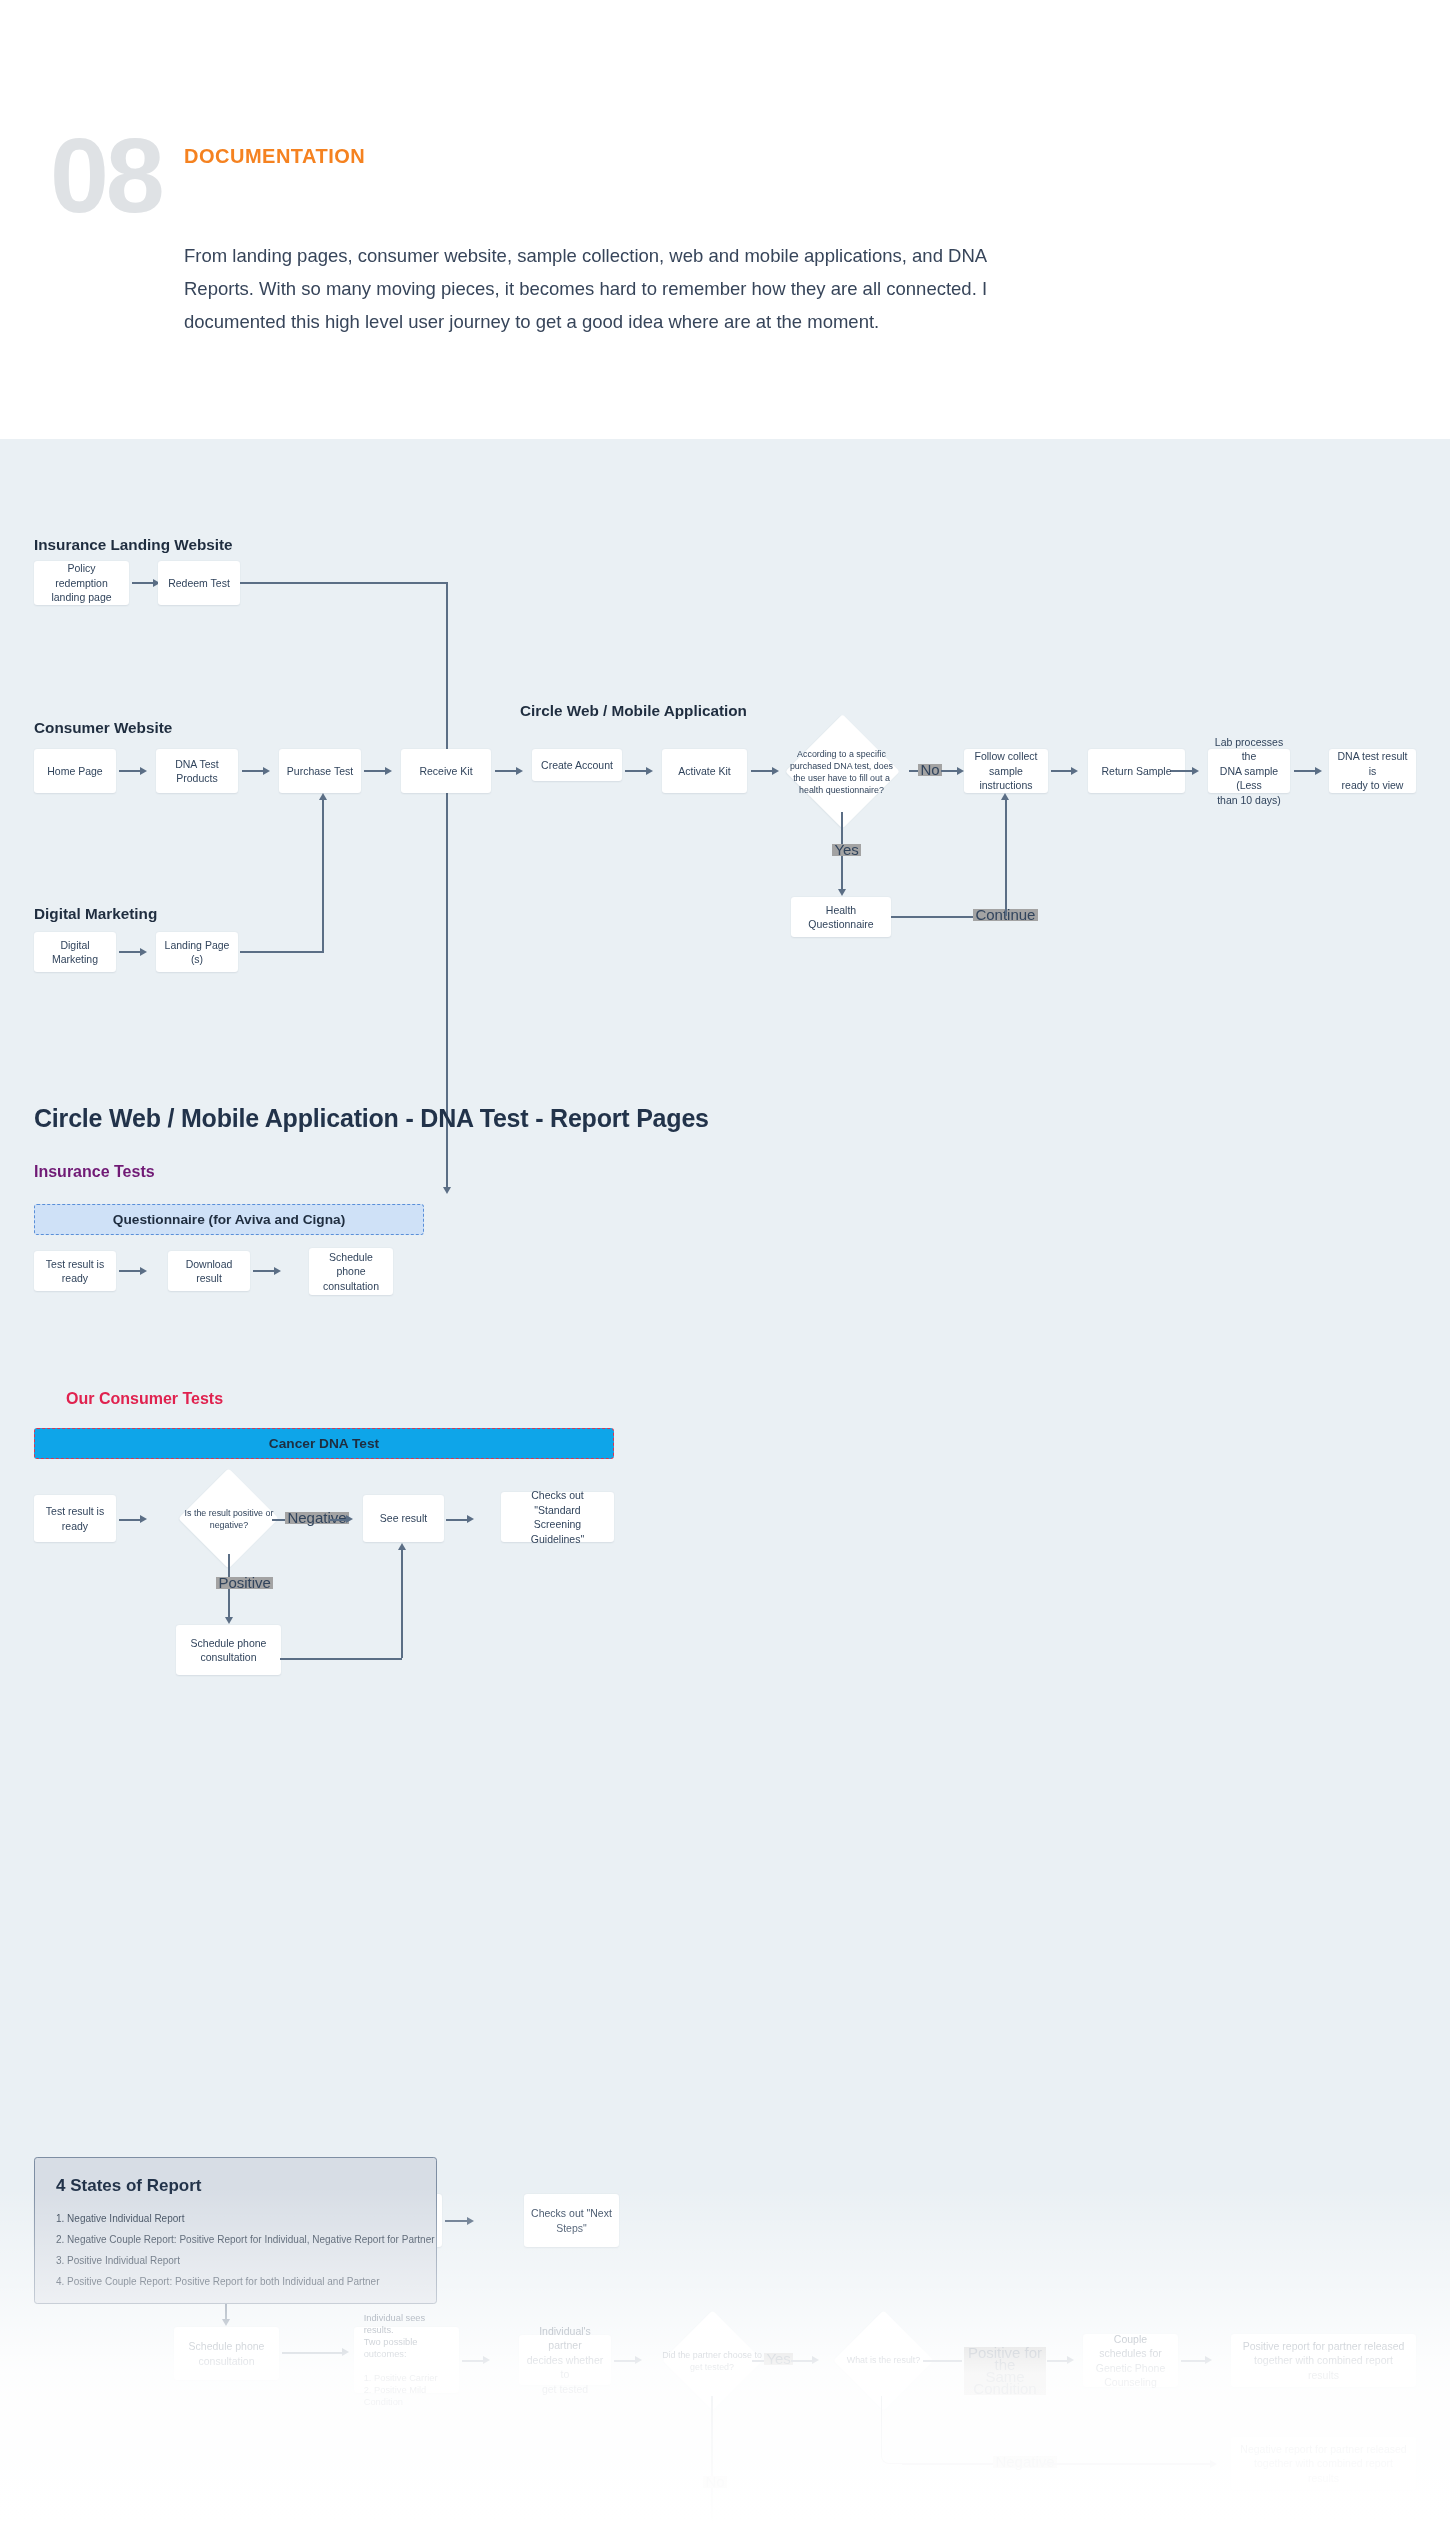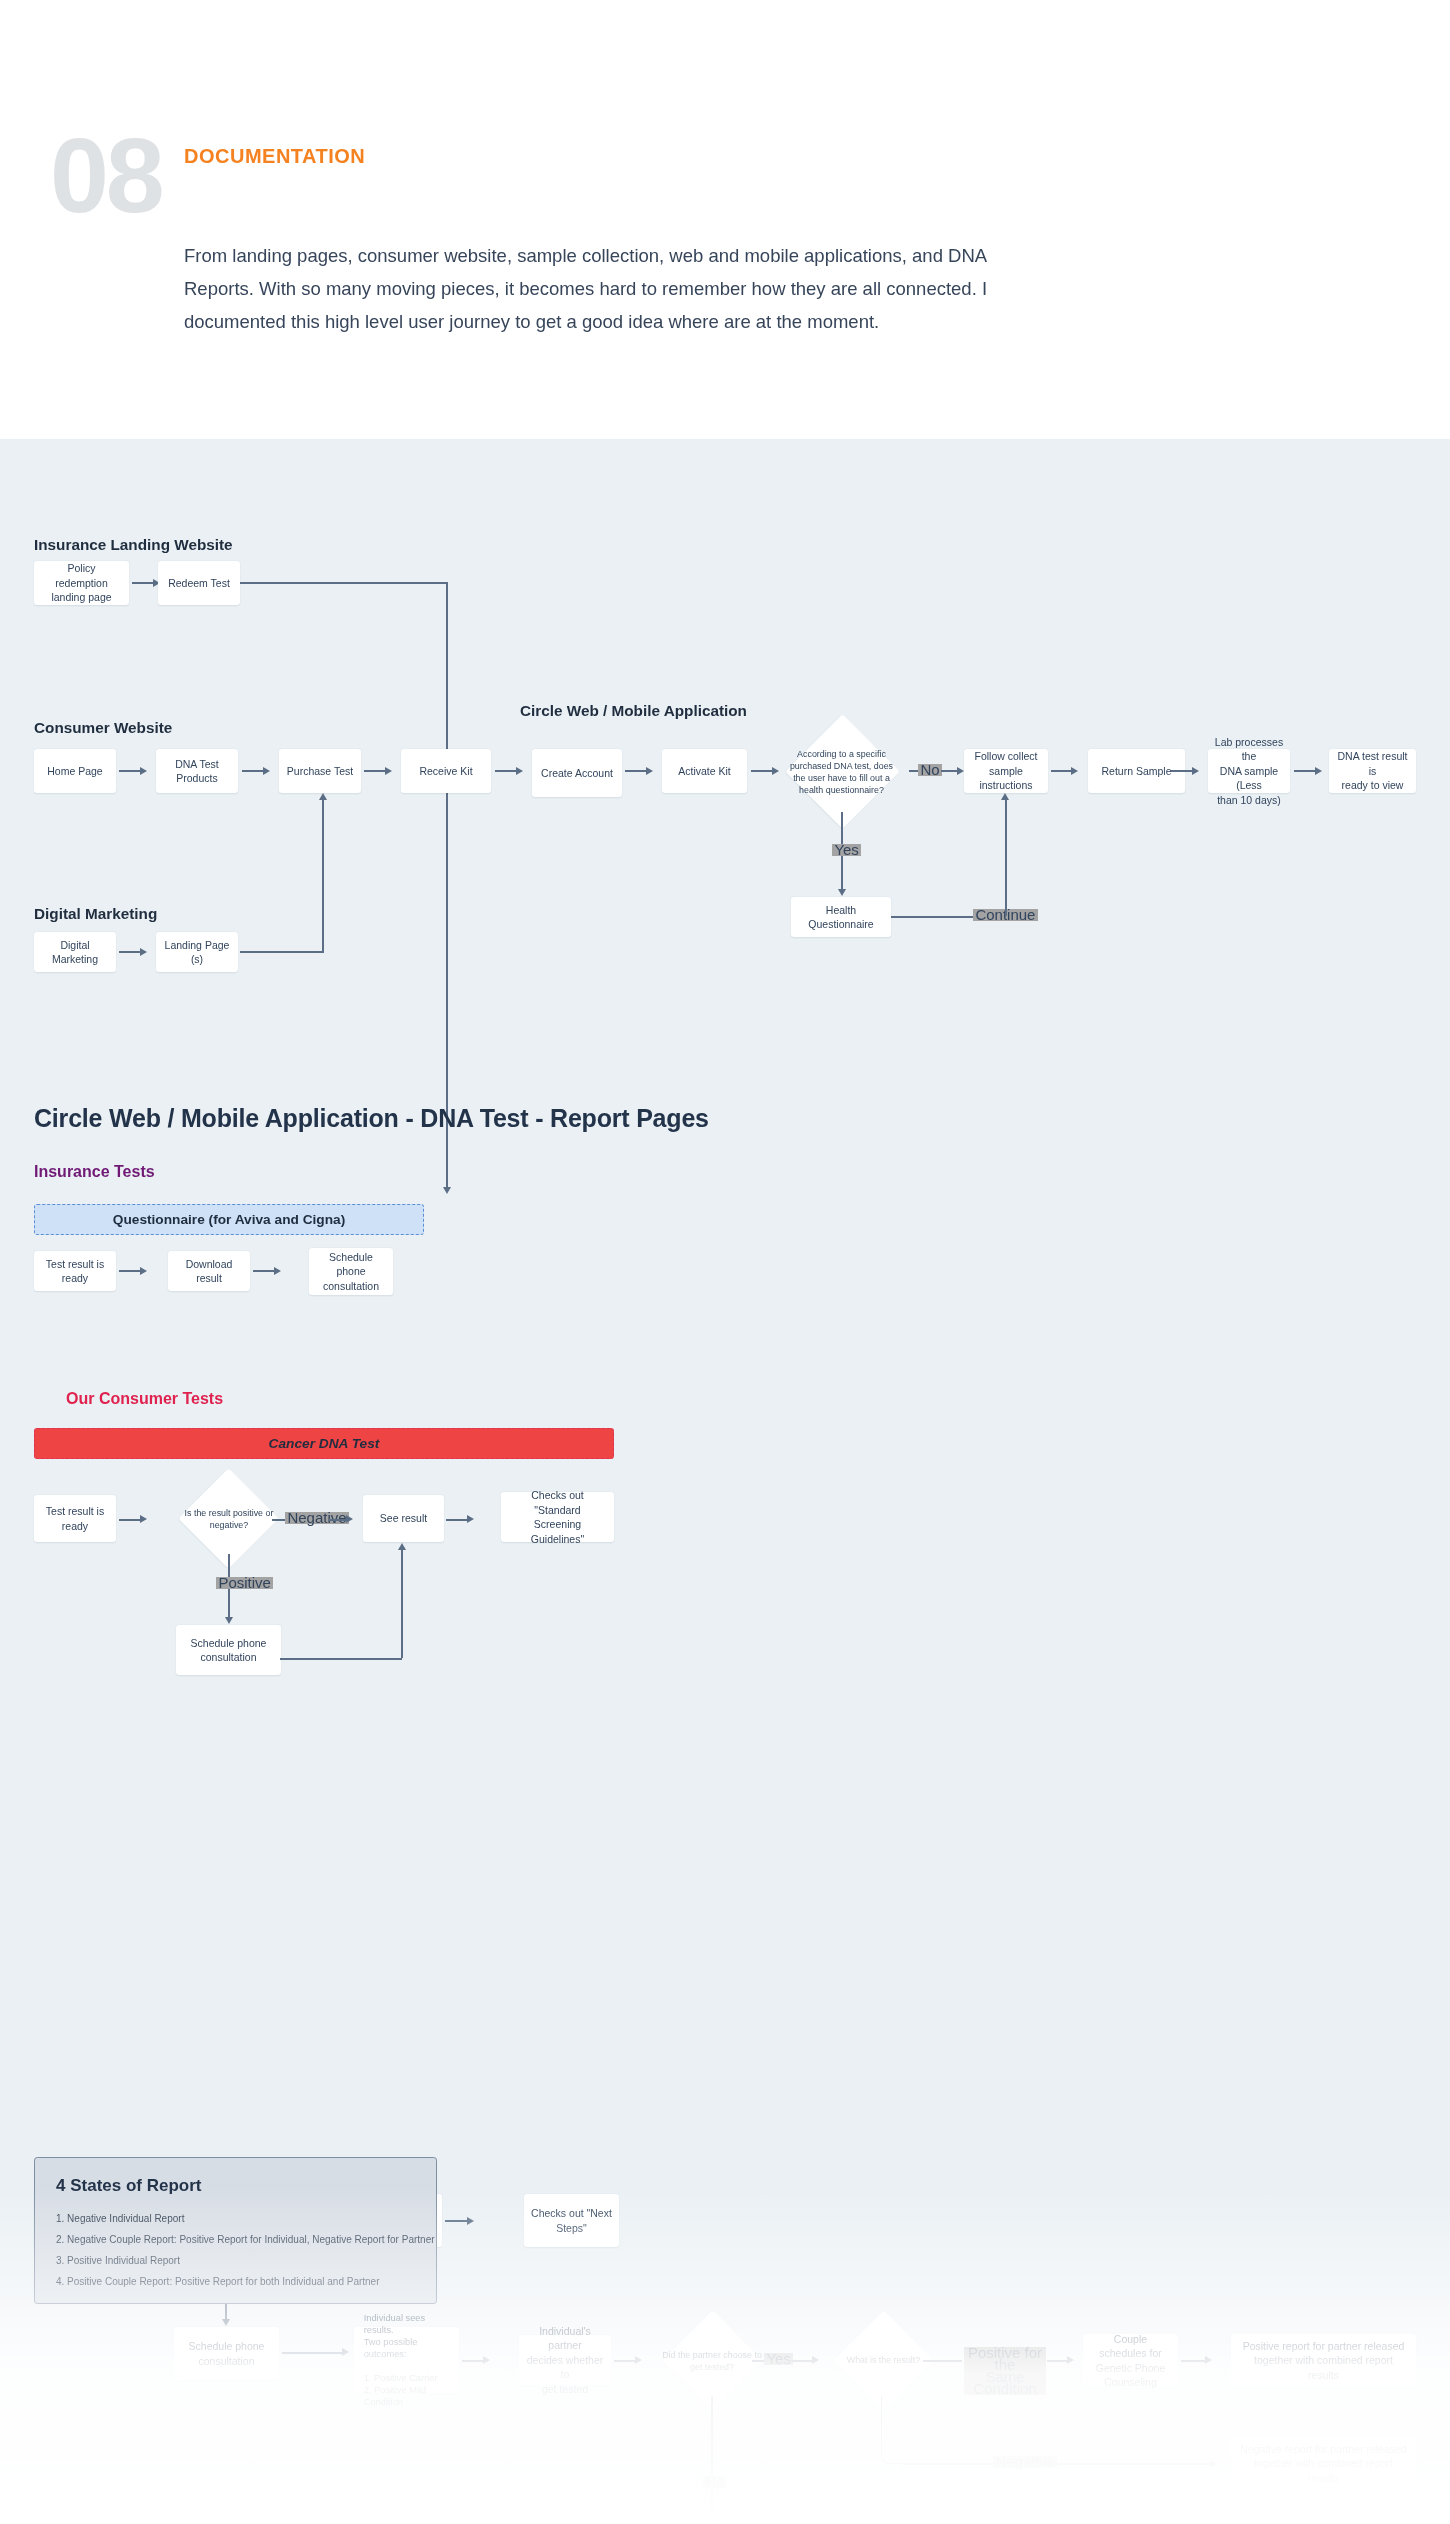--- a/index.html
+++ b/index.html
@@ -94,21 +94,21 @@
     font-size: 8.9px; line-height: 12px; color: #31445c; white-space: pre-line;
   }
 
   .banner {
     position: absolute;
     border-radius: 3.2px;
     display: flex; align-items: center; justify-content: center;
     font-size: 13.7px; font-weight: bold; color: #1f2d3f;
   }
   .banner-blue { background: #cfe1f7; border: 1.6px dashed #5a8fd8; }
-  .banner-pink { background: #ef4444; border: 1.6px dashed #dc3350; font-style: italic; }
+  .banner-pink { background: #0ea5e9; border: 1.6px dashed #dc3350; }
 
   
   .h-line, .v-line {
     position: absolute; background: #5b6e85;
   }
   .h-line { height: 1.6px; }
   .v-line { width: 1.6px; }
 
   .arrow-r {
     position: absolute; width: 0; height: 0;
@@ -198,21 +198,21 @@
       </div>
     <div class="h-line" style="left:364px; top:331px; width:22.6px;"></div>
     <div class="arrow-r" style="left:385px; top:328px;"></div>
 
     <div class="node" style="left:401px; top:310px; width:90px; height:44px;">
         <span class="txt">Receive Kit</span>
       </div>
     <div class="h-line" style="left:495px; top:331px; width:22.6px;"></div>
     <div class="arrow-r" style="left:516px; top:328px;"></div>
 
-    <div class="node" style="left:532px; top:310px; width:90px; height:48px;">
+    <div class="node" style="left:532px; top:310px; width:90px; height:32px;">
         <span class="txt">Create Account</span>
       </div>
     <div class="h-line" style="left:625px; top:331px; width:22.6px;"></div>
     <div class="arrow-r" style="left:646px; top:328px;"></div>
 
     <div class="node" style="left:662px; top:310px; width:85px; height:44px;">
         <span class="txt">Activate Kit</span>
       </div>
     <div class="h-line" style="left:751px; top:331px; width:22.6px;"></div>
     <div class="arrow-r" style="left:772px; top:328px;"></div>

